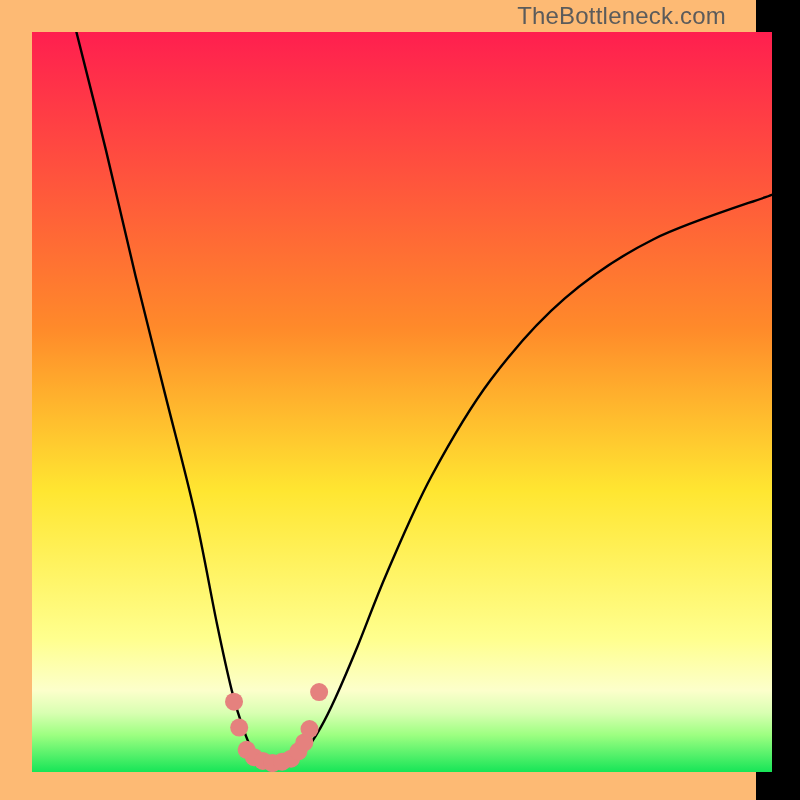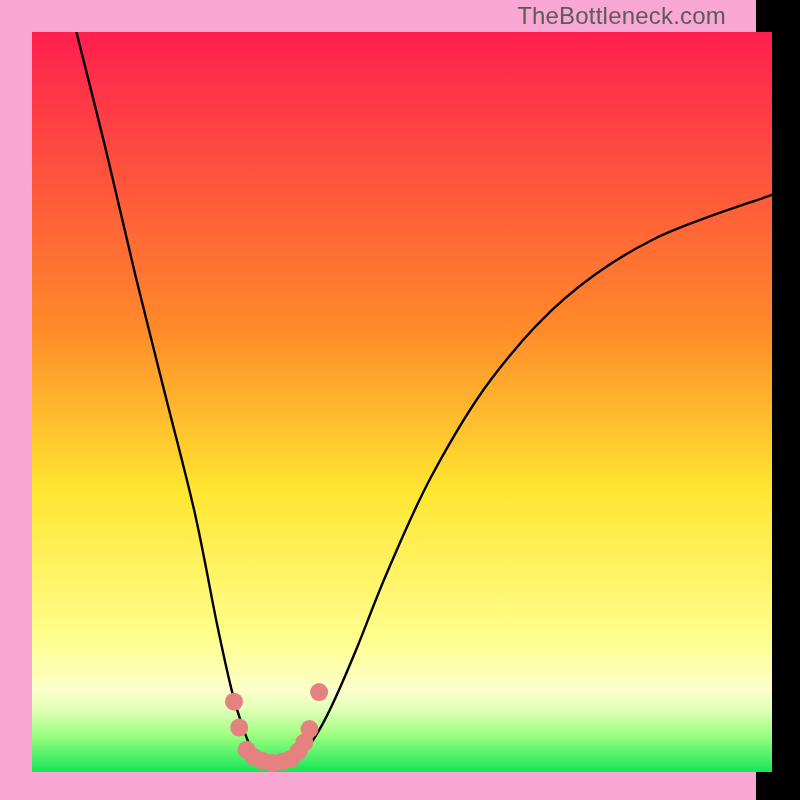--- a/index.html
+++ b/index.html
@@ -9,21 +9,21 @@
     height: 800px;
     background: #000;
     overflow: hidden;
   }
   .frame {
     position: absolute;
     left: 0;
     top: 0;
     width: 756px;
     height: 800px;
-    background: #f9a8d4;
+    background: #fdba74;
   }
   .plot {
     position: absolute;
     left: 32px;
     top: 32px;
     width: 740px;
     height: 740px;
     overflow: hidden;
   }
   .watermark {

